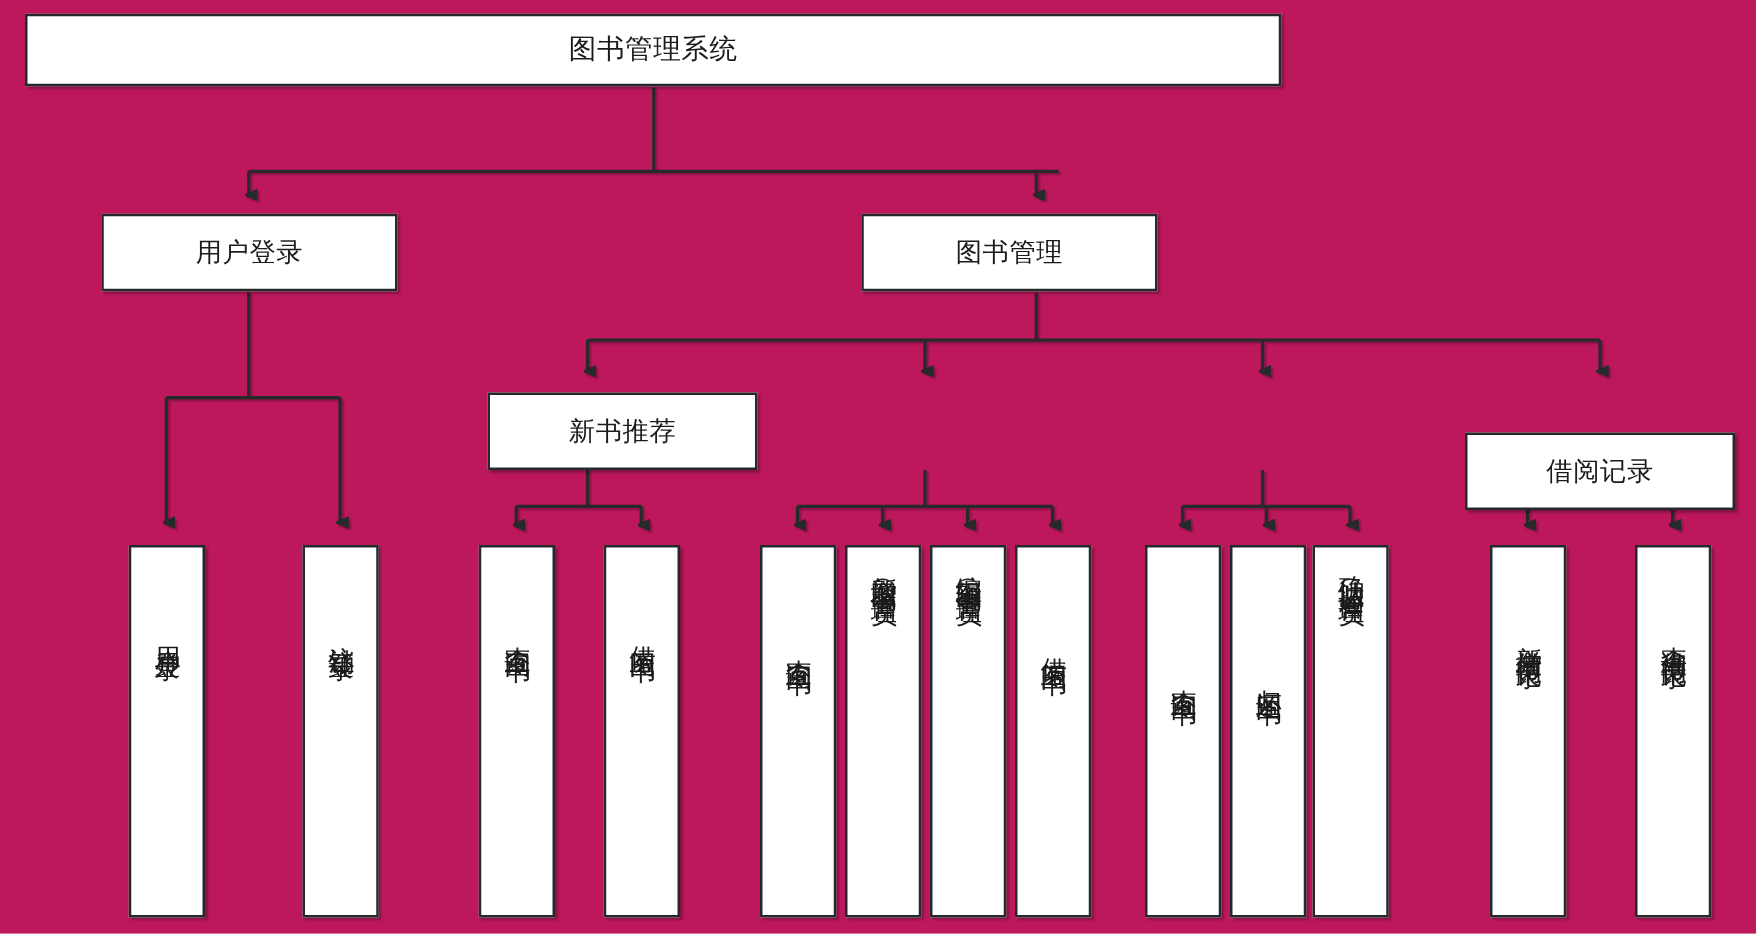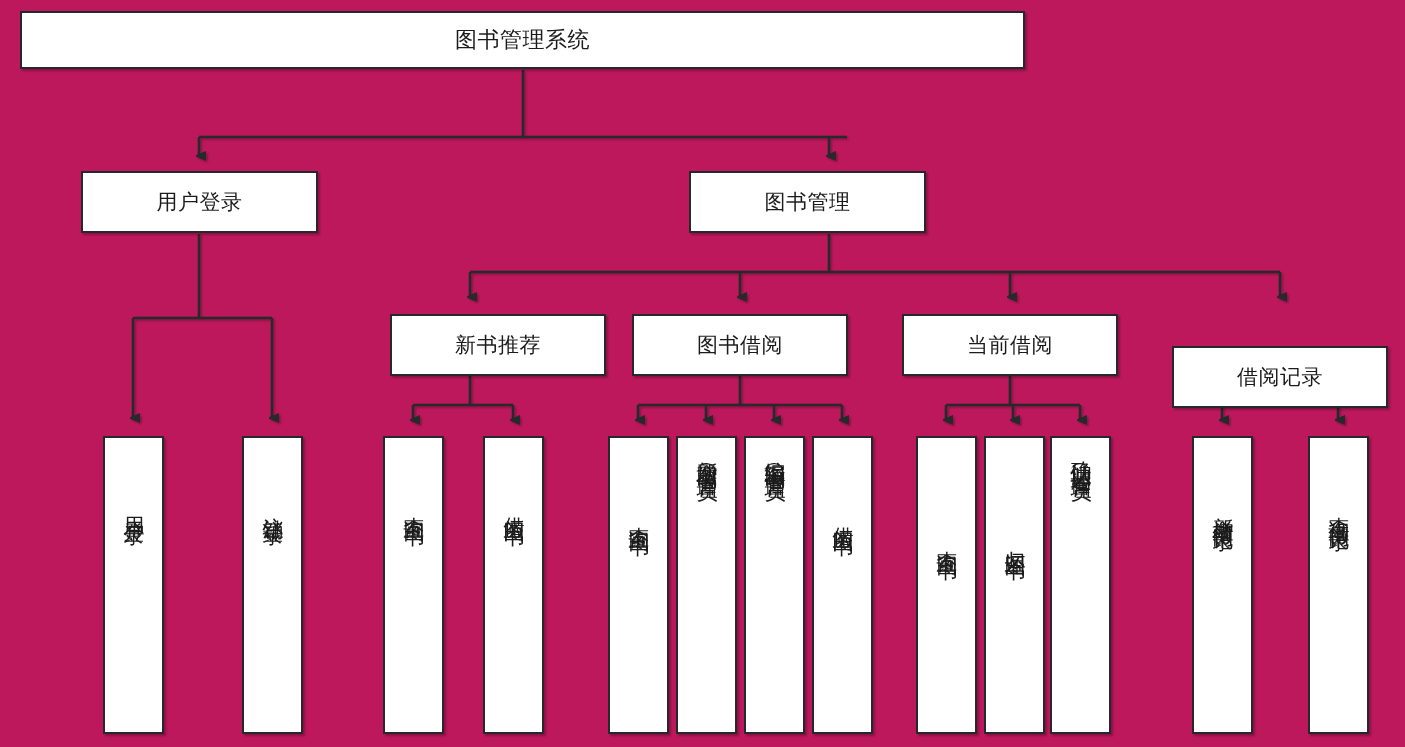--- a/index.html
+++ b/index.html
@@ -142,26 +142,20 @@
   <div class="node" style="left:81px; top:171px; width:237px; height:62px;">
     <span class="label">用户登录</span>
   </div>
   <div class="node" style="left:689px; top:171px; width:237px; height:62px;">
     <span class="label">图书管理</span>
   </div>
 
   <div class="node" style="left:362px; top:314px; width:216px; height:62px;margin-left:28px;">
     <span class="label">新书推荐</span>
   </div>
-  <div class="node" style="left:632px; top:314px; width:216px; height:62px;">
-    <span class="label">图书借阅</span>
-  </div>
-  <div class="node" style="left:902px; top:314px; width:216px; height:62px;">
-    <span class="label">当前借阅</span>
-  </div>
   <div class="node" style="left:1172px; top:314px; width:216px; height:62px;margin-top:32px;">
     <span class="label">借阅记录</span>
   </div>
 
   <div class="node vertical mid" style="left:103px; top:436px; width:61px; height:298px;">
     <span class="label">用户登录</span>
   </div>
   <div class="node vertical mid" style="left:242px; top:436px; width:61px; height:298px;">
     <span class="label">注销登录</span>
   </div>

